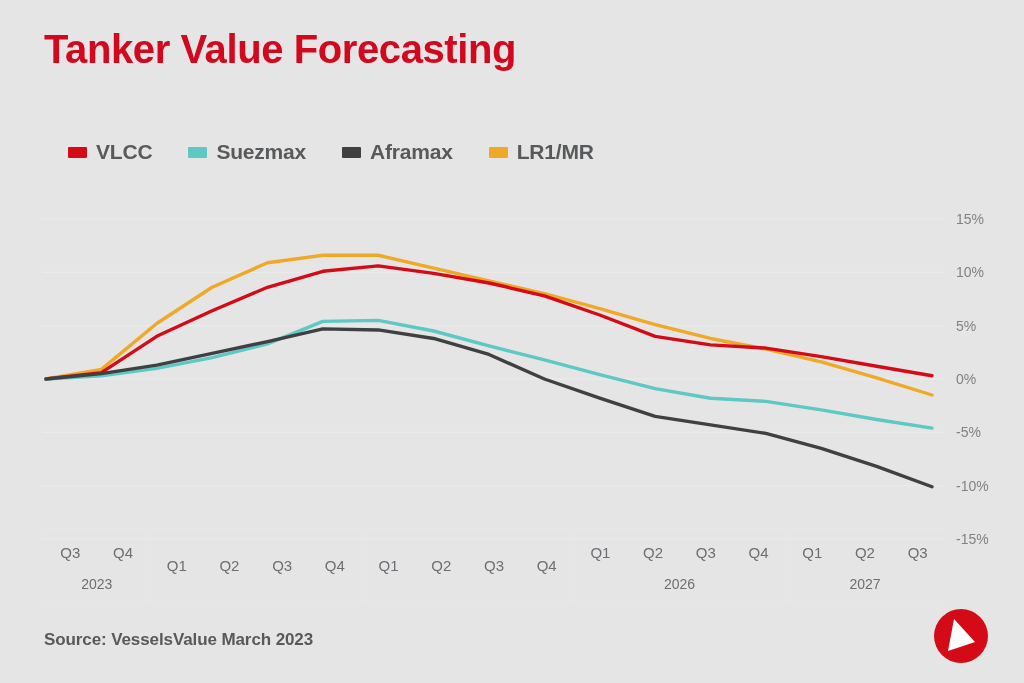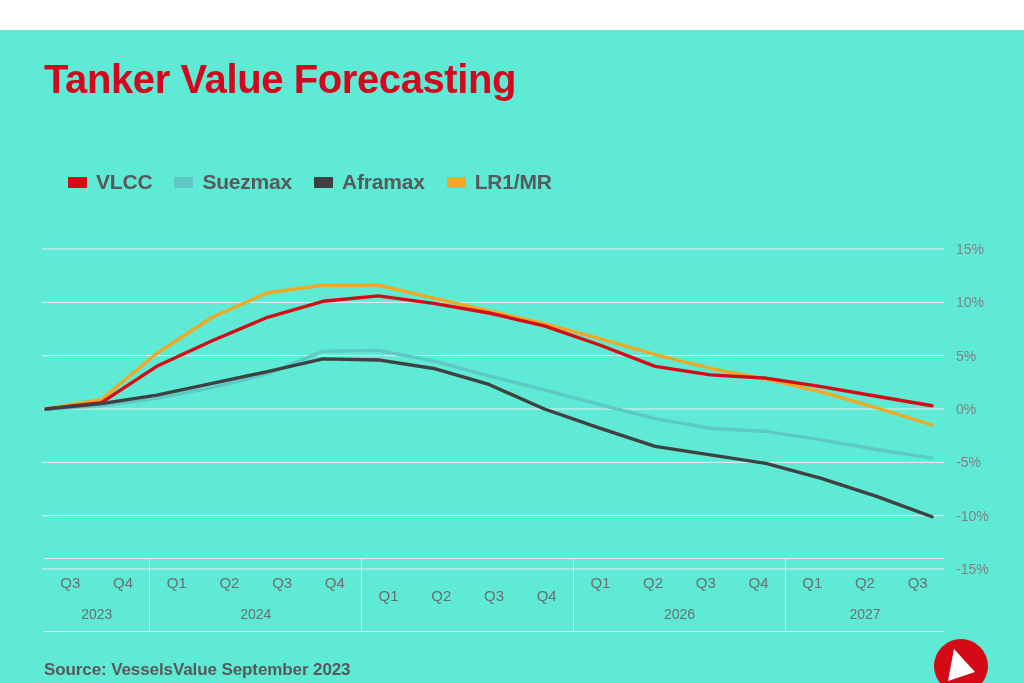--- a/index.html
+++ b/index.html
@@ -12,22 +12,21 @@
     height: 683px;
     font-family: "Liberation Sans", sans-serif;
     color: #4a4a4a;
     overflow: hidden;
     position: relative;
   }
 
   .page {
     position: absolute;
     inset: 0;
-    background: #5eead4;
-    margin-top: 30px;
+    background: #e5e5e5;
   }
 
   
   .header {
     position: absolute;
     left: 44px;
     top: 28px;
     width: 900px;
   }
   .chart-title {
@@ -47,21 +46,21 @@
     letter-spacing: -0.2px;
   }
 
   
   .legend {
     position: absolute;
     left: 44px;
     top: 140px;
     display: flex;
     align-items: flex-start;
-    gap: 22px;
+    gap: 36px;
     padding-left: 24px;
   }
   .legend-item {
     display: flex;
     align-items: center;
     gap: 9px;
   }
   .legend-swatch {
     width: 19px;
     height: 11px;
@@ -214,21 +213,20 @@
         </div>
         <div class="year-row">2023</div>
       </div>
       <div class="year-group" style="flex: 4 1 0%;">
         <div class="quarter-row">
           <div class="quarter-cell">Q1</div>
           <div class="quarter-cell">Q2</div>
           <div class="quarter-cell">Q3</div>
           <div class="quarter-cell">Q4</div>
         </div>
-        <div class="year-row">2024</div>
       </div>
       <div class="year-group" style="flex: 4 1 0%;">
         <div class="quarter-row">
           <div class="quarter-cell">Q1</div>
           <div class="quarter-cell">Q2</div>
           <div class="quarter-cell">Q3</div>
           <div class="quarter-cell">Q4</div>
         </div>
       </div>
       <div class="year-group" style="flex: 4 1 0%;">
@@ -243,21 +241,21 @@
       <div class="year-group" style="flex: 3 1 0%;">
         <div class="quarter-row">
           <div class="quarter-cell">Q1</div>
           <div class="quarter-cell">Q2</div>
           <div class="quarter-cell">Q3</div>
         </div>
         <div class="year-row">2027</div>
       </div>
     </div>
 
-  <div class="source">Source: VesselsValue September 2023</div>
+  <div class="source">Source: VesselsValue March 2023</div>
 
   <div class="logo">
     <svg width="64" height="64" viewBox="0 0 64 64">
       <circle cx="32" cy="32" r="27" id="logo-circle" fill="#d40b16"></circle>
       <path d="M25 15 L46 38 L19 47 Z" fill="#ffffff"></path>
     </svg>
   </div>
 
 </div>
 

